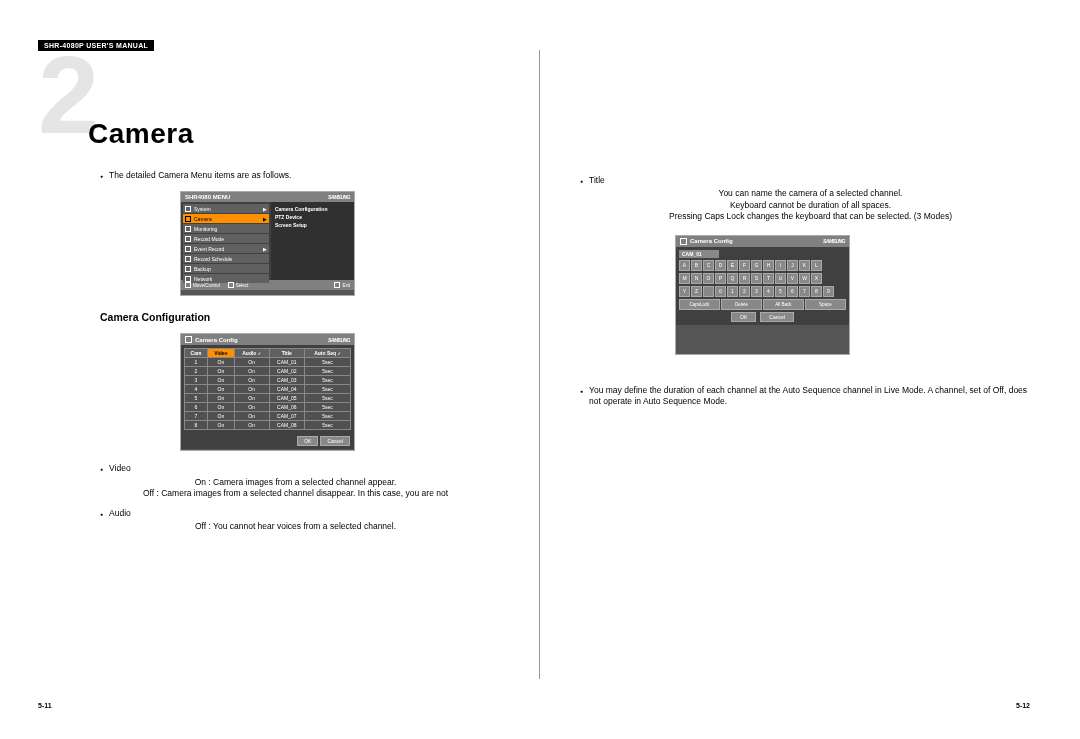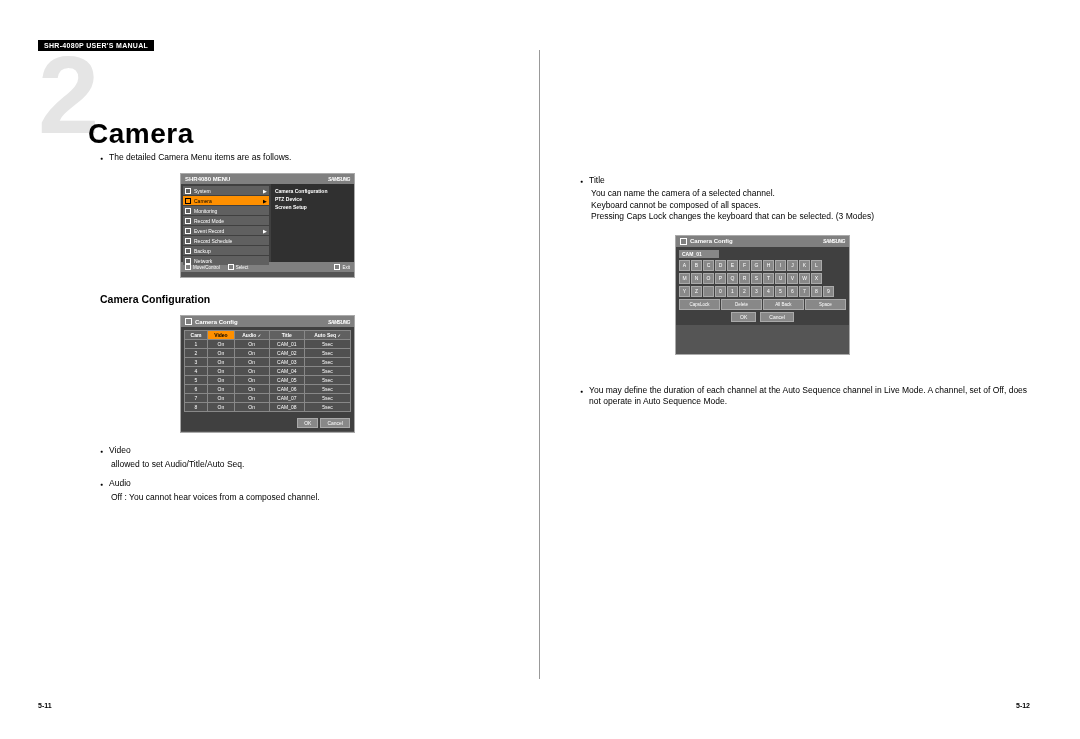--- a/index.html
+++ b/index.html
@@ -7,25 +7,25 @@
 .page { display: flex; height: 100%; }
 .col { flex: 1; position: relative; padding: 40px 50px 30px 50px; }
 .divider { position: absolute; right: 0; top: 50px; bottom: 60px; width: 1px; background: #999; }
 .header-bar { position: absolute; top: 40px; left: 38px; background: #000; color: #fff; font-size: 7px; padding: 2px 6px; font-weight: bold; letter-spacing: 0.3px; }
 .big-number { font-size: 110px; font-weight: bold; color: #e5e5e5; position: absolute; top: 45px; left: 38px; line-height: 0.9; }
 .chapter-title { font-size: 28px; font-weight: bold; position: absolute; top: 118px; left: 88px; letter-spacing: 0.5px; }
 .body-text { font-size: 8.5px; line-height: 1.35; }
 .section-heading { font-size: 10.5px; font-weight: bold; margin: 8px 0 10px 0; }
 .bullet { display: flex; font-size: 8.5px; line-height: 1.35; margin-bottom: 2px; }
 .bullet::before { content: "●"; font-size: 5px; margin-right: 6px; margin-top: 3px; flex-shrink: 0; }
-.indent { margin-left: 11px; }
+.indent { margin-left: 11px; text-align: center; }
 .page-number { position: absolute; bottom: 30px; font-size: 7px; font-weight: bold; }
 .page-number.left { left: 38px; }
 .page-number.right { right: 50px; }
-.left-content { position: absolute; top: 152px; left: 100px; right: 60px; }
+.left-content { position: absolute; top: 170px; left: 100px; right: 60px; }
 .right-content { position: absolute; top: 175px; left: 40px; right: 50px; }
 
 
 .screenshot { background: #555; border: 1px solid #aaa; margin-left: 80px; margin-bottom: 10px; position: relative; font-size: 5.5px; color: #fff; }
 .ss-titlebar { display: flex; align-items: center; background: #808080; padding: 2px 4px; font-weight: bold; font-size: 6px; }
 .ss-titlebar .icon-sq { width: 7px; height: 7px; border: 1px solid #fff; margin-right: 3px; }
 .ss-logo { margin-left: auto; font-style: italic; font-size: 5px; letter-spacing: -0.5px; }
 
 
 .ss-menu { width: 175px; height: 105px; }
@@ -224,42 +224,43 @@
             </table>
         </div>
         <div class="btn-row" id="table-btns"><span class="btn">OK</span><span class="btn">Cancel</span></div>
       </div>
 
       <div id="left-bullets" style="margin-top:12px;">
           <div style="margin-bottom: 8px;">
             <div class="bullet">
               <span>Video</span>
             </div>
-            <div class="body-text indent">         allowed to set Audio/Title/Auto Seq.</div>
+            <div class="body-text indent">On : Camera images from a selected channel appear.</div>
+            <div class="body-text indent">Off : Camera images from a selected channel disappear. In this case, you are not</div>
           </div>
           <div style="margin-bottom: 8px;">
             <div class="bullet">
               <span>Audio</span>
             </div>
-            <div class="body-text indent">Off : You cannot hear voices from a composed channel.</div>
+            <div class="body-text indent">Off : You cannot hear voices from a selected channel.</div>
           </div>
         </div>
     </div>
 
     <div class="page-number left">5-11</div>
   </div>
 
   <div class="col">
     <div class="right-content">
       <div class="bullet">
           <span>Title</span>
         </div>
       <div id="title-lines">
           <div class="body-text indent">You can name the camera of a selected channel.</div>
-          <div class="body-text indent">   Keyboard cannot be composed of all spaces.</div>
+          <div class="body-text indent">   Keyboard cannot be duration of all spaces.</div>
           <div class="body-text indent">   Pressing Caps Lock changes the keyboard that can be selected. (3 Modes)</div>
         </div>
 
       <div class="screenshot ss-kbd" style="margin-top:12px;">
         <div class="ss-titlebar">
           <span class="icon-sq"></span>
           <span>Camera Config</span>
           <span class="ss-logo">SAMSUNG</span>
         </div>
         <div class="kbd-body">

